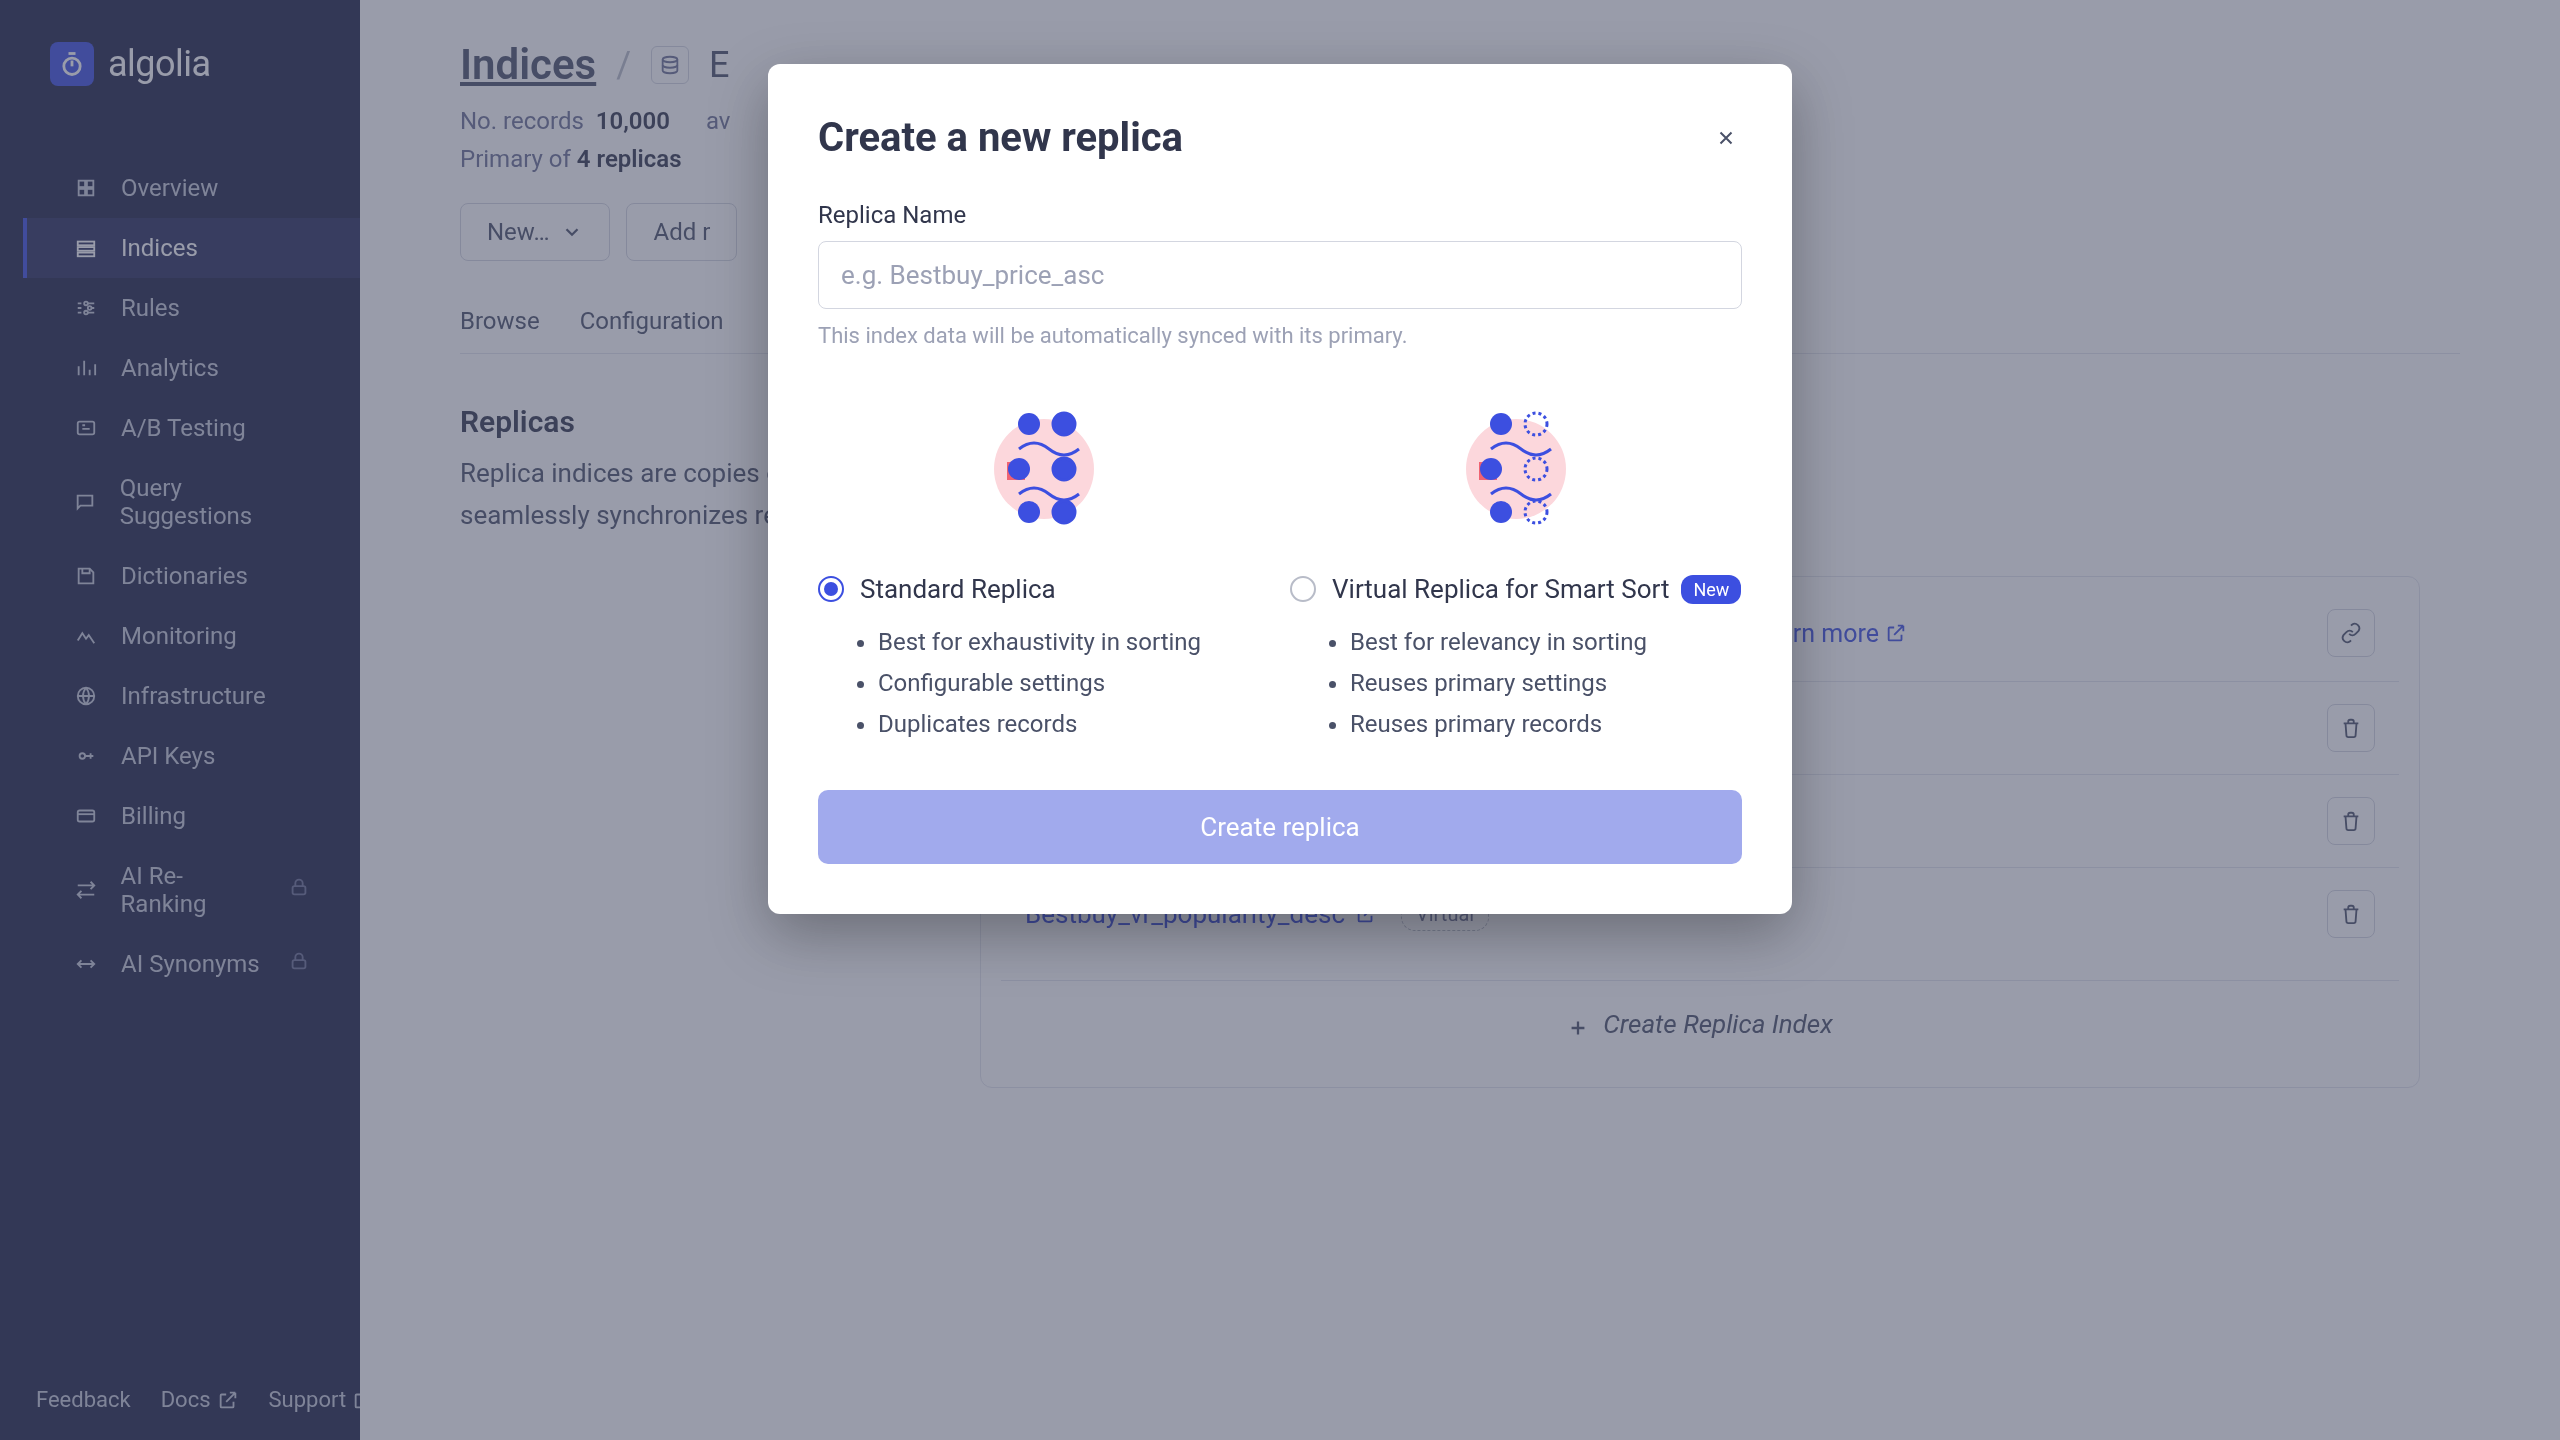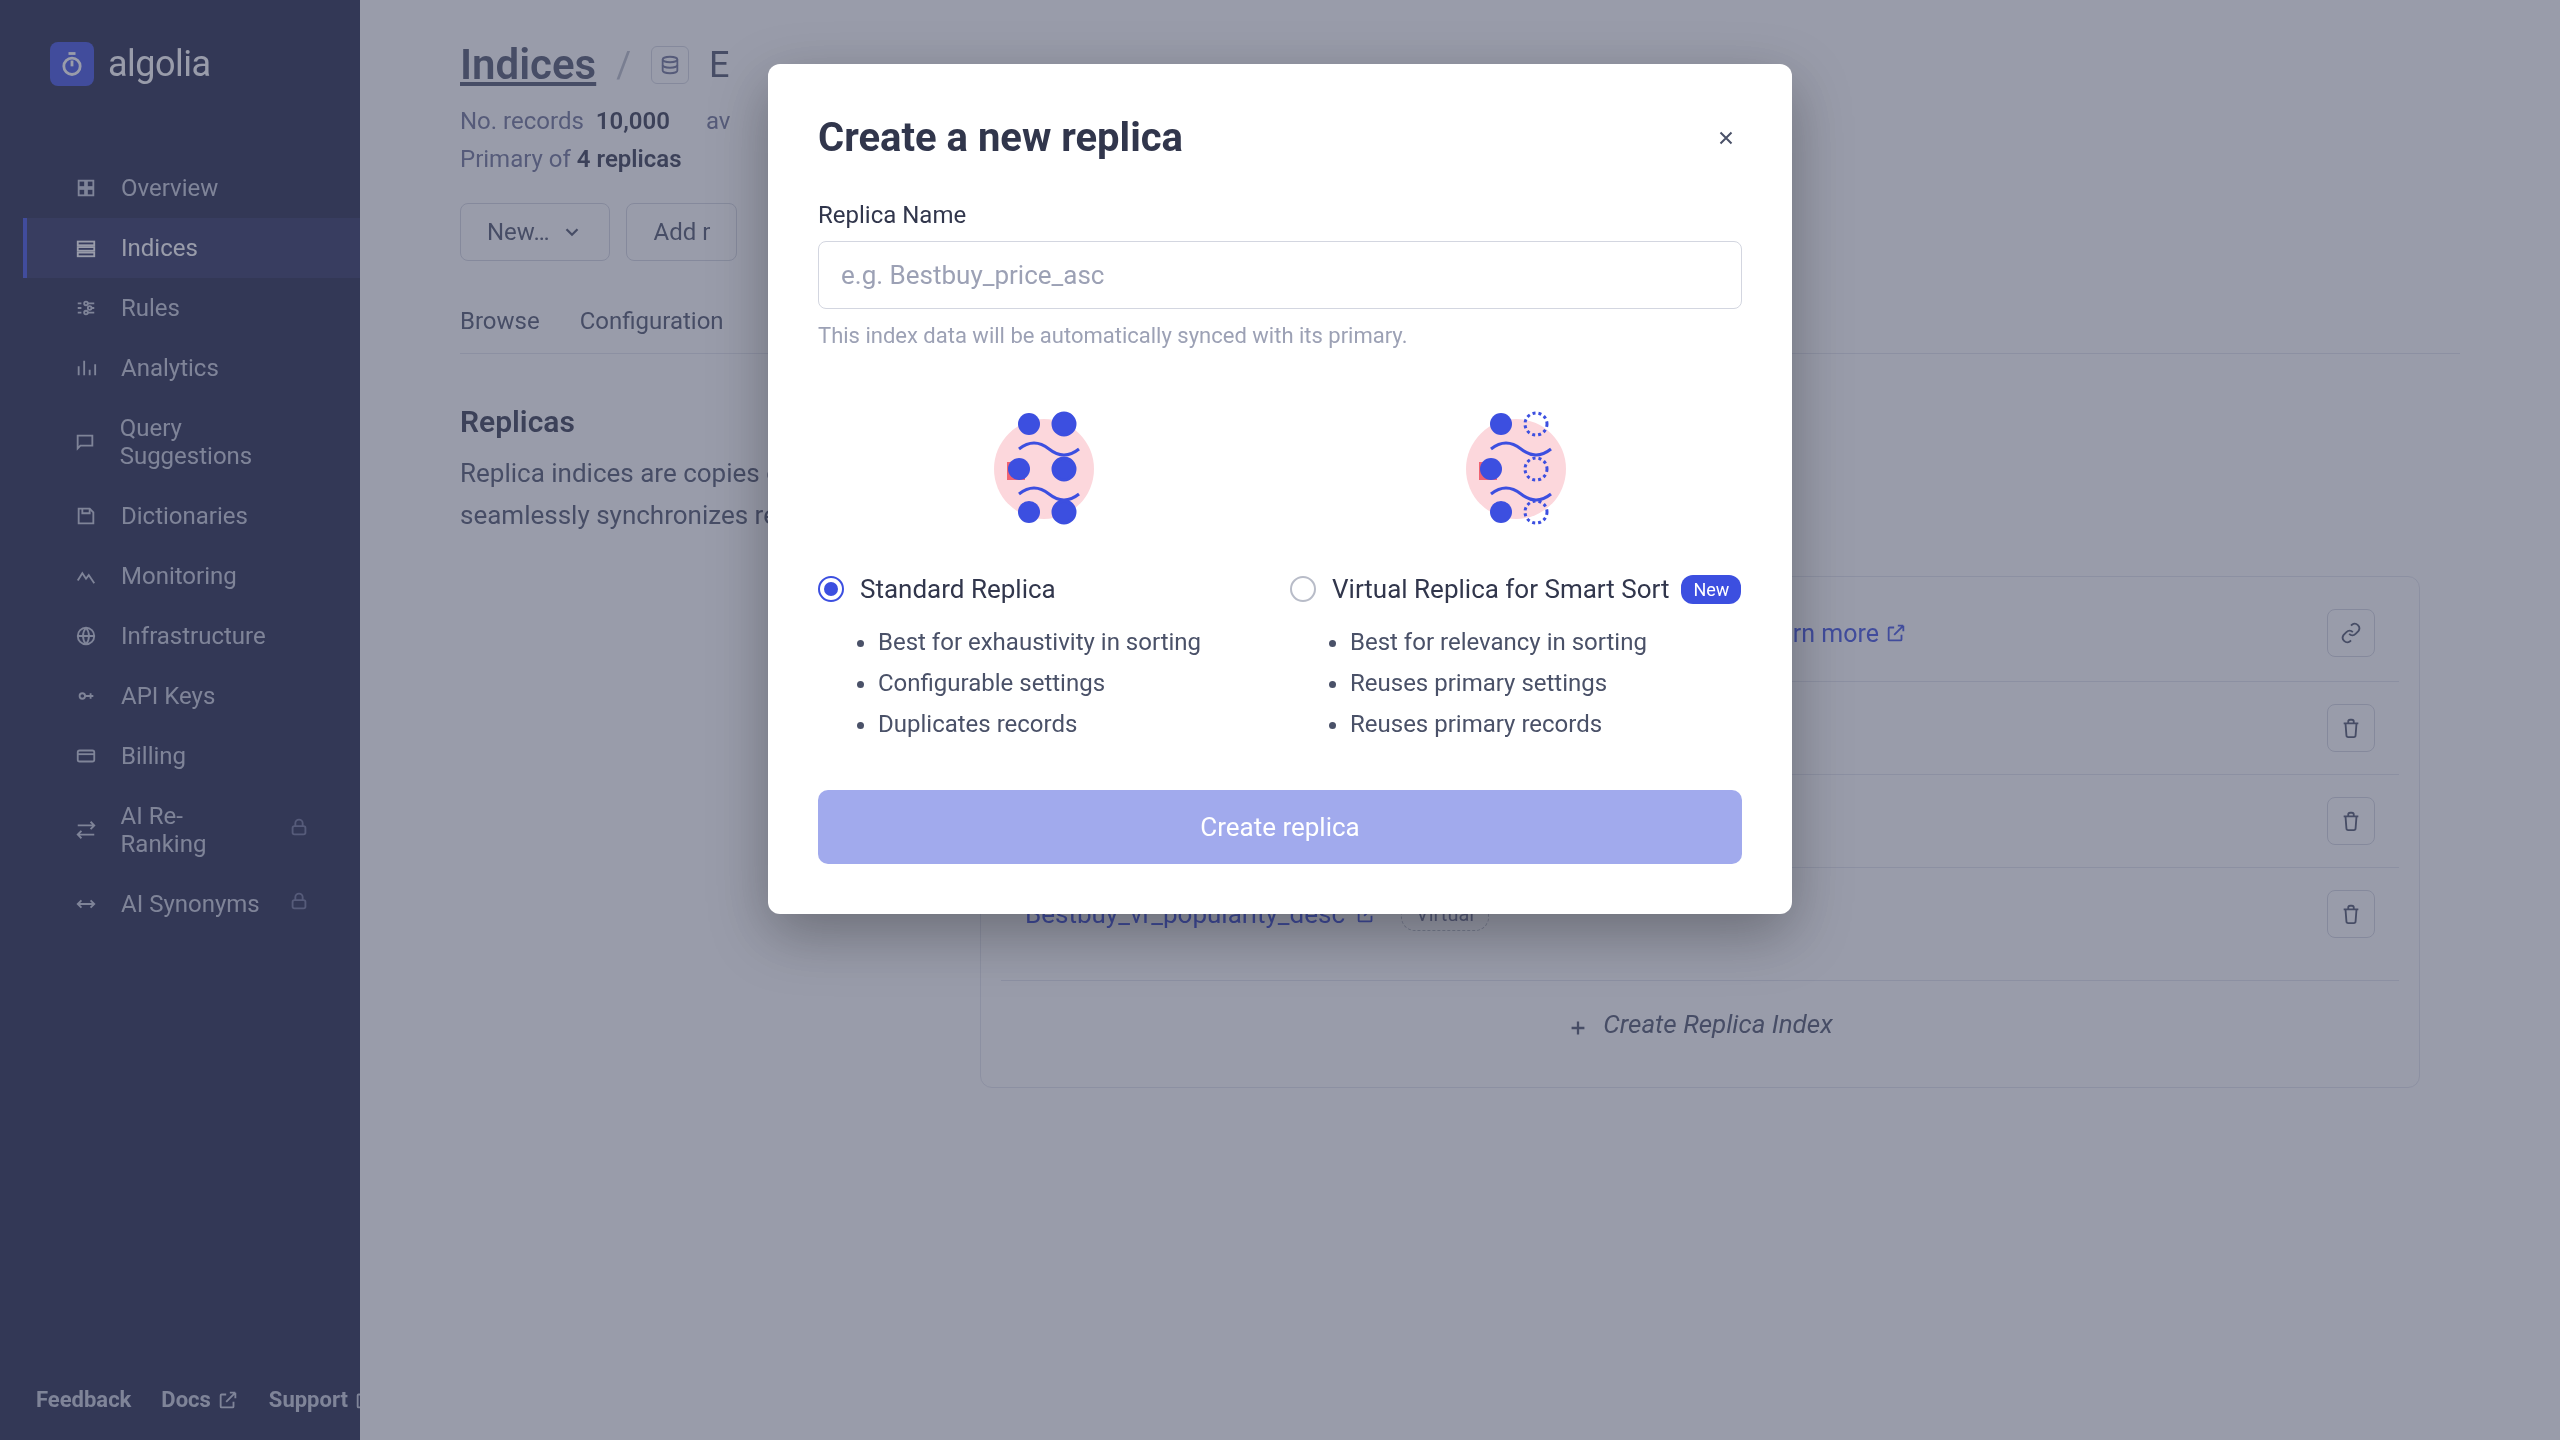--- a/index.html
+++ b/index.html
@@ -47,21 +47,20 @@
   margin-left: 23px;
 }
 .nav-item.active { background: #282e5c; color: #fff; border-left: 4px solid #3c4fe0; padding-left: 46px; }
 .nav-item .nav-icon { width: 26px; height: 26px; display: flex; align-items: center; justify-content: center; }
 .nav-item .lock-icon { margin-left: auto; color: #6b7094; }
 
 .footer-links {
   padding: 28px 36px;
   display: flex; gap: 30px;
   font-size: 22px;
-  font-weight: bold;
 }
 .footer-link { color: #c5c9d8; display: flex; align-items: center; gap: 6px; }
 
 .main { flex: 1; padding: 40px 100px; background: #fff; position: relative; overflow: hidden; }
 .crumb-row { display: flex; align-items: center; gap: 20px; }
 .crumb-link { font-size: 42px; color: #4a5168; font-weight: 600; text-decoration: underline; }
 .crumb-sep { font-size: 36px; color: #b8bcc8; }
 .crumb-icon {
   width: 38px; height: 38px; border: 1px solid #d3d6e0; border-radius: 6px;
   display: flex; align-items: center; justify-content: center; color: #6b7094;
@@ -206,20 +205,29 @@
         </span>
         <span>Rules</span>
       </div>
       <div class="nav-item">
         <span class="nav-icon">
           <svg class="icon" viewBox="0 0 24 24" fill="none" stroke="currentColor" stroke-width="2">
             <path d="M4 20V10M10 20V4M16 20v-6M22 20V8"></path>
           </svg>
         </span>
         <span>Analytics</span>
+      </div>
+      <div class="nav-item">
+        <span class="nav-icon">
+          <svg class="icon" viewBox="0 0 24 24" fill="none" stroke="currentColor" stroke-width="2">
+            <rect x="3" y="5" width="18" height="14" rx="2"></rect>
+            <path d="M8 9h3M8 13h8"></path>
+          </svg>
+        </span>
+        <span>A/B Testing</span>
       </div>
       <div class="nav-item">
         <span class="nav-icon">
           <svg class="icon" viewBox="0 0 24 24" fill="none" stroke="currentColor" stroke-width="2">
             <path d="M4 5h16v11H7l-3 3z"></path>
           </svg>
         </span>
         <span>Query Suggestions</span>
       </div>
       <div class="nav-item">

